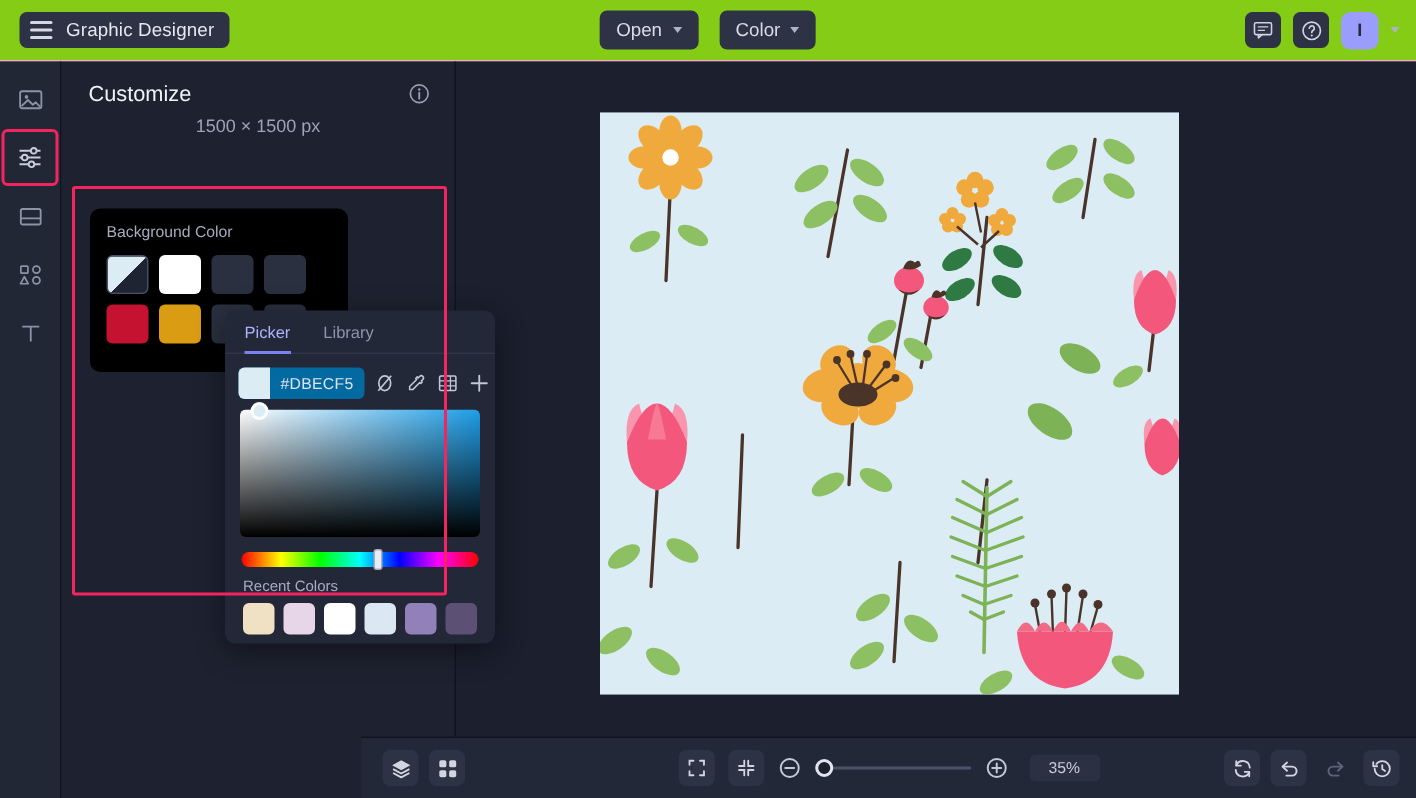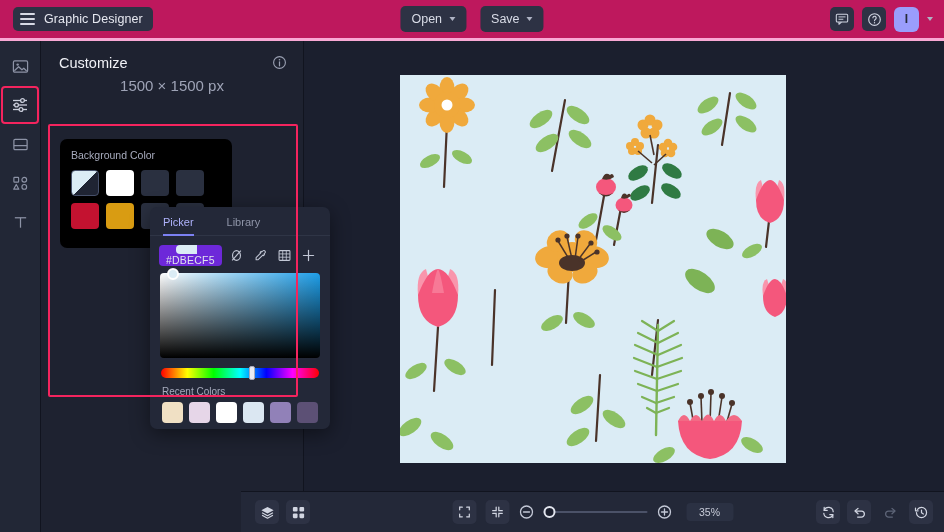--- a/index.html
+++ b/index.html
@@ -7,22 +7,22 @@
     width: 944px; height: 532px;
     background: #1b1f2e;
     font-family: "Liberation Sans", sans-serif;
     overflow: hidden;
   }
   .app { position: relative; width: 944px; height: 532px; background: #1b1f2e; }
 
   
   .topbar {
     position: absolute; left: 0; top: 0; width: 944px; height: 41px;
-    background: #be185d;
-    border-bottom: 3px solid #f9a8d4;
+    background: #84cc16;
+    border-bottom: 1px solid #f9a8d4;
     display: flex; align-items: center;
   }
   .brand {
     display: flex; align-items: center; gap: 9px;
     margin-left: 13px; padding: 5px 10px 5px 7px;
     border-radius: 5px; background: #2d3244;
   }
   .hamburger { width: 15px; height: 12px; display: flex; flex-direction: column; justify-content: space-between; }
   .hamburger span { display: block; height: 1.6px; background: #d6d9e4; border-radius: 1px; }
   .brand-title { color: #e6e8f0; font-size: 12.5px; letter-spacing: .1px; }
@@ -81,21 +81,21 @@
     padding: 14px 16px 0 18px;
   }
   .panel-title { color: #f0f1f6; font-size: 14.5px; }
   .info-ic { width: 15px; height: 15px; cursor: pointer; }
 
   .resize-btn {
     display: block; margin: 13px auto 0; width: 173px; height: 24px;
     background: #9a9dfc; color: #1d2030; border: none; border-radius: 4px;
     font-size: 11.5px; font-family: inherit; cursor: pointer;
   }
-  .dims { text-align: center; color: #9ea3b6; font-size: 15px; margin-top: 6px; }
+  .dims { text-align: center; color: #9ea3b6; font-size: 12px; margin-top: 6px; }
 
   
   .highlight-box {
     position: absolute; left: 7px; top: 83px; width: 250px; height: 273px;
     border: 2.5px solid #f4245e; border-radius: 2px; pointer-events: none; z-index: 30;
   }
 
   .bg-card {
     position: absolute; left: 19px; top: 98px; width: 172px;
     background: #000000; border-radius: 7px; padding: 10px 11px 12px;
@@ -107,29 +107,29 @@
     background: linear-gradient(135deg, #dbecf5 0 52%, #1f2433 52% 100%);
     border: 1px solid #46506a;
   }
 
   
   .picker {
     position: absolute; left: 109px; top: 166px; width: 180px; height: 222px;
     background: #232838; border-radius: 7px; z-index: 20;
     box-shadow: 0 5px 20px rgba(0,0,0,.45);
   }
-  .pk-tabs { display: flex; gap: 33px; padding: 9px 0 0 13px; border-bottom: 1px solid #2f3546; }
+  .pk-tabs { display: flex; gap: 22px; padding: 9px 0 0 13px; border-bottom: 1px solid #2f3546; }
   .pk-tab { font-size: 11px; color: #8f95a8; padding-bottom: 7px; cursor: pointer; position: relative; }
   .pk-tab.active { color: #aeb2fb; }
   .pk-tab.active::after {
     content: ""; position: absolute; left: 0; right: 0; bottom: -1px; height: 2px; background: #7c81f2;
   }
   .pk-hexrow { display: flex; align-items: center; gap: 6px; padding: 9px 10px 0 9px; }
   .hex-chip {
-    display: flex; align-items: center; background: #6d28d9; border-radius: 4px; height: 21px; padding-right: 7px; flex-direction: column;
+    display: flex; align-items: center; background: #0369a1; border-radius: 4px; height: 21px; padding-right: 7px;
   }
   .hex-sw { width: 21px; height: 21px; border-radius: 4px 0 0 4px; background: #dbecf5; }
   .hex-val { color: #dfe2ec; font-size: 10.5px; margin-left: 7px; letter-spacing: .2px; }
   .pk-tool { width: 18px; height: 18px; display: flex; align-items: center; justify-content: center; cursor: pointer; }
 
   .sv-area {
     position: relative; margin: 7px auto 0; width: 160px; height: 85px; border-radius: 4px;
     background:
       linear-gradient(to top, #000 0%, rgba(0,0,0,0) 100%),
       linear-gradient(to right, #fff 0%, #1e9ee8 100%);
@@ -193,21 +193,21 @@
       </div>
       <span class="brand-title">Graphic Designer</span>
     </div>
 
     <div class="topcenter">
       <button class="tbtn">
         <span>Open</span>
         <span class="chev"></span>
       </button>
       <button class="tbtn">
-        <span>Save</span>
+        <span>Color</span>
         <span class="chev"></span>
       </button>
     </div>
 
     <div class="topright">
       <div class="iconbtn">
         <svg width="14" height="14" viewBox="0 0 16 16">
           <rect x="1.5" y="2.5" width="13" height="9" rx="1.2" fill="none" stroke="#cfd3e0" stroke-width="1.2"></rect>
           <path d="M4.5 11.5 L4.5 14 L7.4 11.5" fill="none" stroke="#cfd3e0" stroke-width="1.2" stroke-linejoin="round"></path>
           <line x1="4" y1="5.6" x2="12" y2="5.6" stroke="#cfd3e0" stroke-width="1.1"></line>

